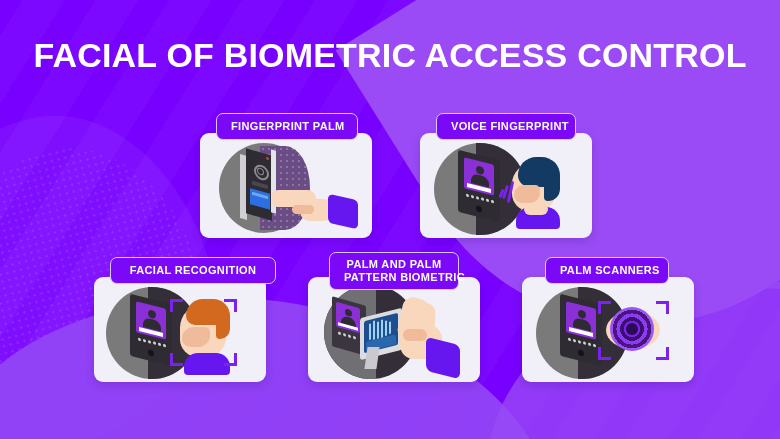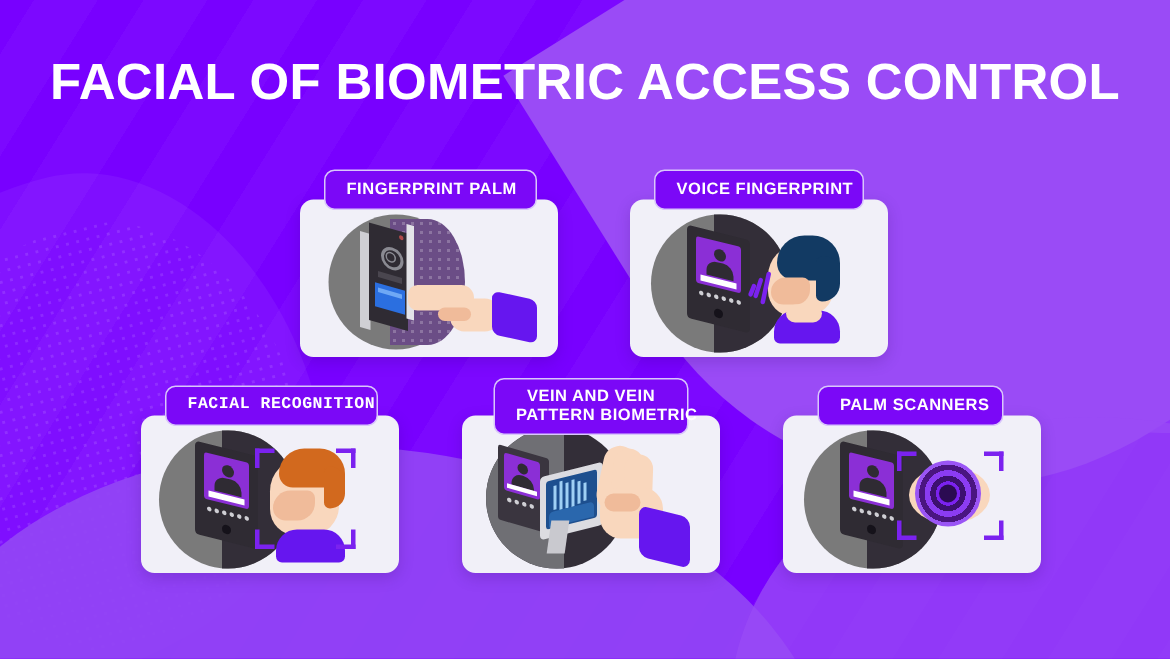--- a/index.html
+++ b/index.html
@@ -223,21 +223,21 @@
       <div class="skin-dark" style="position:absolute;left:94px;top:52px;width:26px;height:18px;border-radius:12px 6px 12px 10px;"></div>
       <div class="sleeve" style="position:absolute;left:96px;top:74px;width:44px;height:22px;border-radius:14px 14px 4px 4px;"></div>
       <div class="skin" style="position:absolute;left:104px;top:70px;width:24px;height:12px;border-radius:8px;"></div>
 
       <div class="wave" style="left:84px;top:52px;width:3px;height:14px;transform:rotate(18deg);"></div>
       <div class="wave" style="left:89px;top:48px;width:3px;height:22px;transform:rotate(12deg);"></div>
       <div class="wave" style="left:80px;top:56px;width:3px;height:9px;transform:rotate(22deg);"></div>
     </div>
   </div>
 
-  <div class="badge" style="left:110px;top:257px;width:142px;font-family:Liberation Mono, monospace;">
+  <div class="badge" style="left:110px;top:257px;width:166px;">
     <span>FACIAL RECOGNITION</span>
   </div>
   <div class="card" style="left:94px;top:277px;width:172px;height:105px;">
     <div class="art">
       <div class="disc" style="left:12px;top:10px;width:92px;height:92px;"></div>
       <div class="disc-dark" style="left:54px;top:10px;width:50px;height:92px;border-radius:0 46px 46px 0;"></div>
 
       <div class="term-body" style="left:36px;top:22px;width:42px;height:62px;transform:skewY(14deg);border-radius:3px;"></div>
       <div class="screen" style="left:42px;top:28px;width:30px;height:31px;transform:skewY(14deg);border-radius:2px;">
         <div class="av-head" style="left:12px;top:5px;width:8px;height:8px;"></div>
@@ -261,21 +261,21 @@
       <div class="sleeve" style="position:absolute;left:90px;top:76px;width:46px;height:22px;border-radius:14px 14px 4px 4px;"></div>
 
       <div class="brk tl" style="left:76px;top:22px;width:10px;height:10px;"></div>
       <div class="brk tr" style="left:130px;top:22px;width:10px;height:10px;"></div>
       <div class="brk bl" style="left:76px;top:76px;width:10px;height:10px;"></div>
       <div class="brk br" style="left:130px;top:76px;width:10px;height:10px;"></div>
     </div>
   </div>
 
   <div class="badge two-line" style="left:329px;top:252px;width:130px;">
-    <div>VEIN AND VEIN</div>
+    <div>PALM AND PALM</div>
     <div>PATTERN BIOMETRIC</div>
   </div>
   <div class="card" style="left:308px;top:277px;width:172px;height:105px;">
     <div class="art">
       <div class="disc-dark" style="left:16px;top:8px;width:94px;height:94px;border-radius:50%;"></div>
       <div class="disc" style="left:16px;top:8px;width:52px;height:94px;border-radius:47px 0 0 47px;background:#6f6f74;"></div>
 
       <div class="term-body" style="left:24px;top:24px;width:34px;height:50px;transform:skewY(16deg);border-radius:2px;background:#3a353f;"></div>
       <div class="screen" style="left:28px;top:28px;width:24px;height:25px;transform:skewY(16deg);border-radius:2px;">
         <div class="av-head" style="left:9px;top:4px;width:7px;height:7px;"></div>

